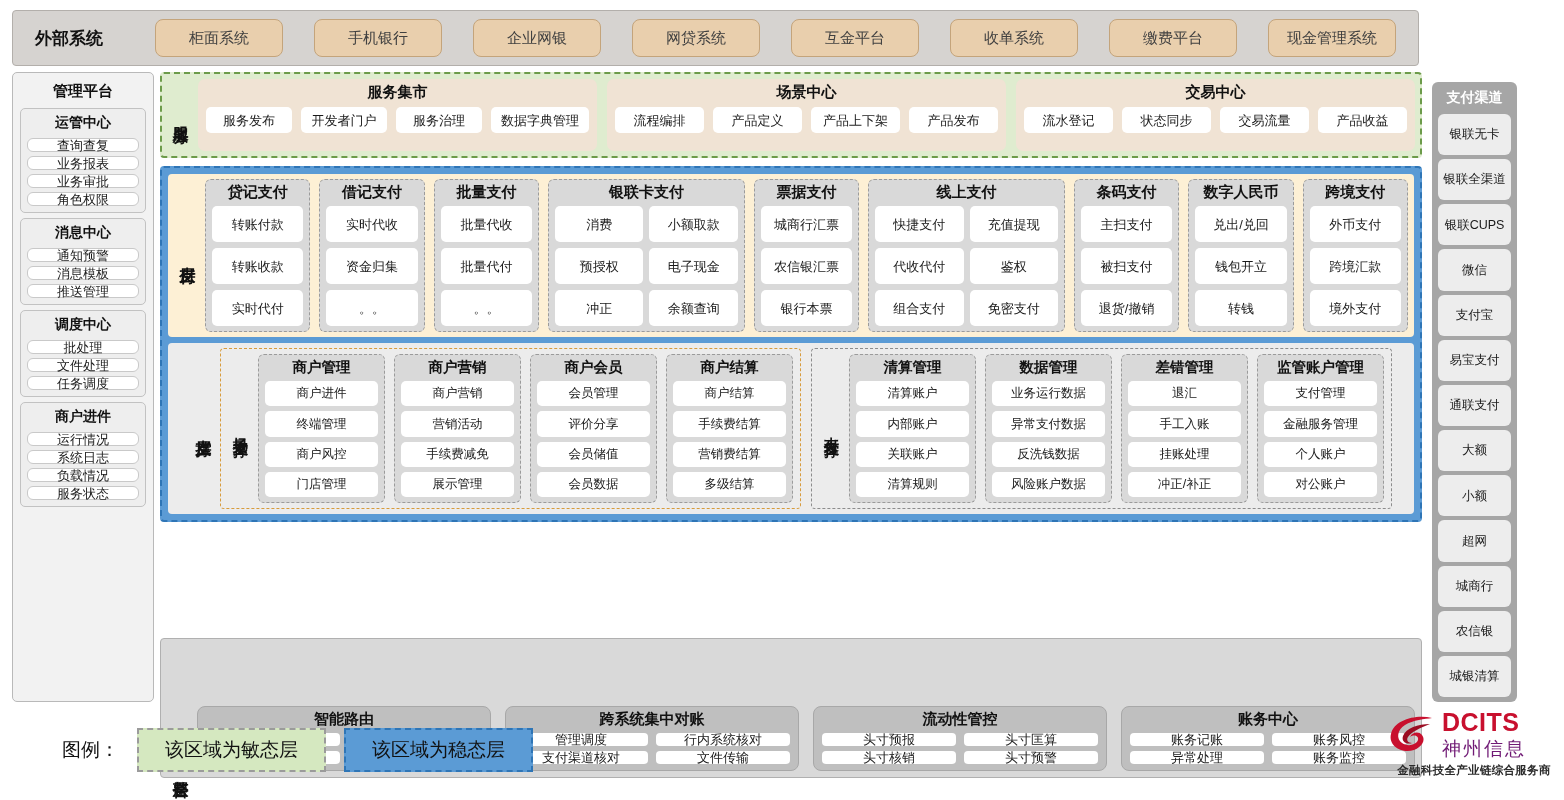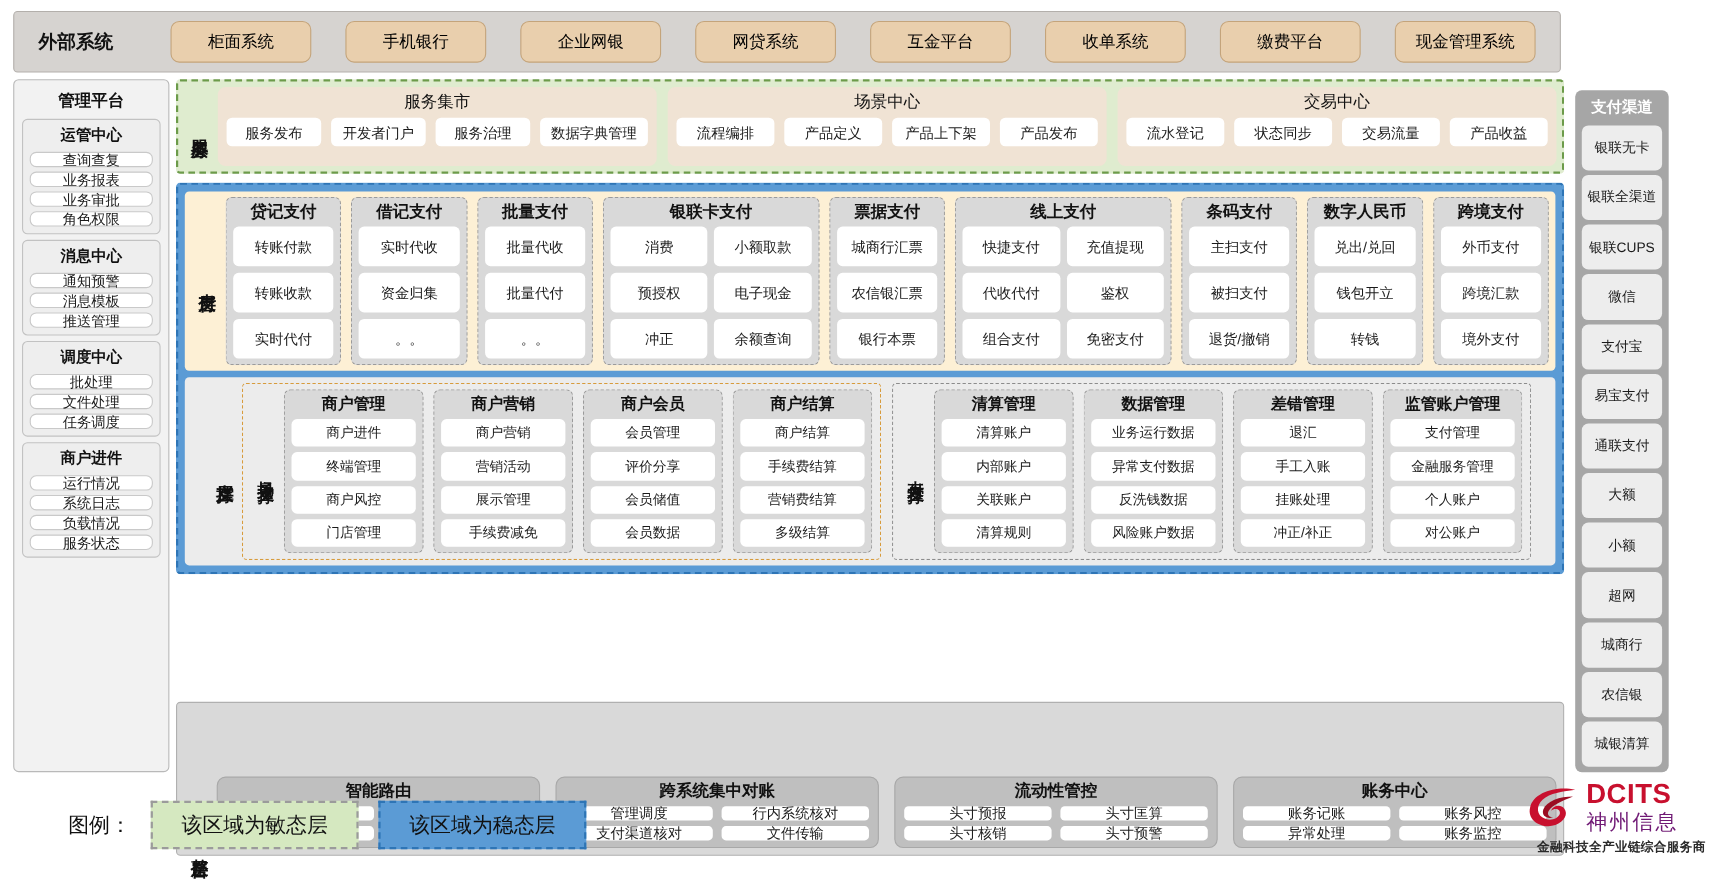--- a/index.html
+++ b/index.html
@@ -23,21 +23,21 @@
     position:absolute; left:12px; top:10px; width:1407px; height:56px;
     background:#d6d3d0; border:1px solid #b3afab; border-radius:4px;
     display:flex; align-items:center; padding:0 22px; gap:0;
   }
   .ext-title { font-size:17px; font-weight:bold; color:#111; width:120px; flex:none; }
   .ext-items { display:flex; flex:1; justify-content:space-between; gap:8px; }
   .ext-chip {
     background:#e9cfad; border:1px solid #c4a47b; border-radius:8px;
     height:38px; min-width:128px; padding:0 14px;
     display:flex; align-items:center; justify-content:center;
-    font-size:15px; color:#000000; white-space:nowrap;
+    font-size:15px; color:#404040; white-space:nowrap;
   }
 
   
   .mgmt {
     position:absolute; left:12px; top:72px; width:142px; height:630px;
     background:#f2f2f2; border:1px solid #b9b9b9; border-radius:5px;
     padding:6px 7px; display:flex; flex-direction:column; gap:5px;
   }
   .mgmt-title { font-size:15px; font-weight:bold; text-align:center; color:#111; padding:3px 0 2px; }
   .mgmt-card {
@@ -61,21 +61,21 @@
     font-size:16px; font-weight:bold; color:#111;
     display:flex; align-items:center; justify-content:center;
     letter-spacing:1px; flex:none;
   }
   .svc-vlabel { width:26px; margin-right:5px; }
   .svc-groups { display:flex; flex:1; gap:10px; }
   .svc-group {
     flex:1; background:#f0e3d4; border-radius:7px;
     padding:4px 8px 6px; display:flex; flex-direction:column; align-items:center;
   }
-  .svc-group-title { font-size:15px; font-weight:normal; color:#111; margin-bottom:5px; }
+  .svc-group-title { font-size:15px; font-weight:bold; color:#111; margin-bottom:5px; }
   .svc-row { display:flex; gap:9px; justify-content:center; width:100%; }
   .svc-chip { height:26px; padding:0 10px; border:none; font-size:13px; border-radius:5px; flex:1; }
 
   
   .stable {
     position:absolute; left:0; top:94px; width:1262px; height:356px;
     background:#5b9bd5; border:2px dashed #2e75b6; border-radius:4px;
     padding:6px; display:flex; flex-direction:column; gap:6px;
   }
 
@@ -372,22 +372,22 @@
                     <div class="chip sup-chip">终端管理</div>
                     <div class="chip sup-chip">商户风控</div>
                     <div class="chip sup-chip">门店管理</div>
                   </div>
                 </div>
                 <div class="sup-group">
                   <div class="sup-group-title">商户营销</div>
                   <div class="sup-items">
                     <div class="chip sup-chip">商户营销</div>
                     <div class="chip sup-chip">营销活动</div>
+                    <div class="chip sup-chip">手续费减免</div>
                     <div class="chip sup-chip">展示管理</div>
-                    <div class="chip sup-chip">手续费减免</div>
                   </div>
                 </div>
                 <div class="sup-group">
                   <div class="sup-group-title">商户会员</div>
                   <div class="sup-items">
                     <div class="chip sup-chip">会员管理</div>
                     <div class="chip sup-chip">评价分享</div>
                     <div class="chip sup-chip">会员储值</div>
                     <div class="chip sup-chip">会员数据</div>
                   </div>

